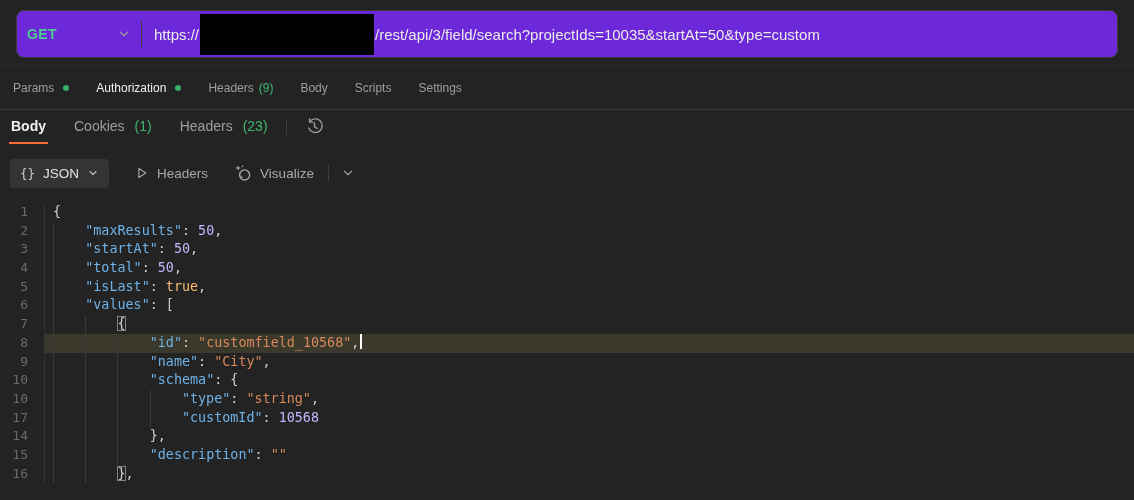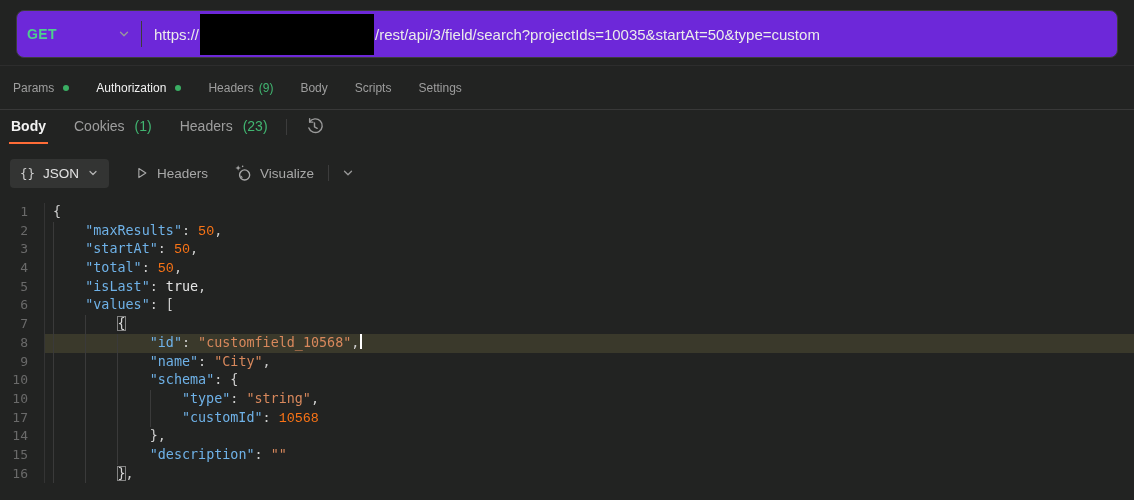--- a/index.html
+++ b/index.html
@@ -44,22 +44,22 @@
   .collapse-btn { display:flex; align-items:center; cursor:pointer; }
   
   .editor { padding-top:7px; font-family:"DejaVu Sans Mono", monospace; font-size:13.4px; }
   .cl { display:flex; height:18.7px; line-height:18.7px; }
   .ln { width:45px; flex:none; text-align:right; color:#6a6a6a; padding-right:16px; border-right:1px solid #343434; font-size:13px; }
   .cc { flex:1; padding-left:8px; white-space:pre; color:#cfcfcf; }
   .cl.hl .cc { background:#3A392B; }
   .g { display:inline-block; width:4ch; height:18.7px; border-left:1px solid #3a3a3a; vertical-align:top; }
   .tk { color:#6FB2E8; }
   .ts { color:#D8885C; }
-  .tn { color:#f97316;font-family:Liberation Mono, monospace; }
-  .tb { color:#e5e5e5; }
+  .tn { color:#c4b5fd; }
+  .tb { color:#fdba74; }
   .tp { color:#CFCFCF; }
   .tm { color:#d6d6d6; outline:1px solid #848484; outline-offset:-1px; }
   .cur { display:inline-block; width:2px; height:15px; background:#ffffff; vertical-align:-2px; margin-left:1px; }
   svg { display:block; }
 </style>
 </head>
 <body>
 
 <div class="app">
 

